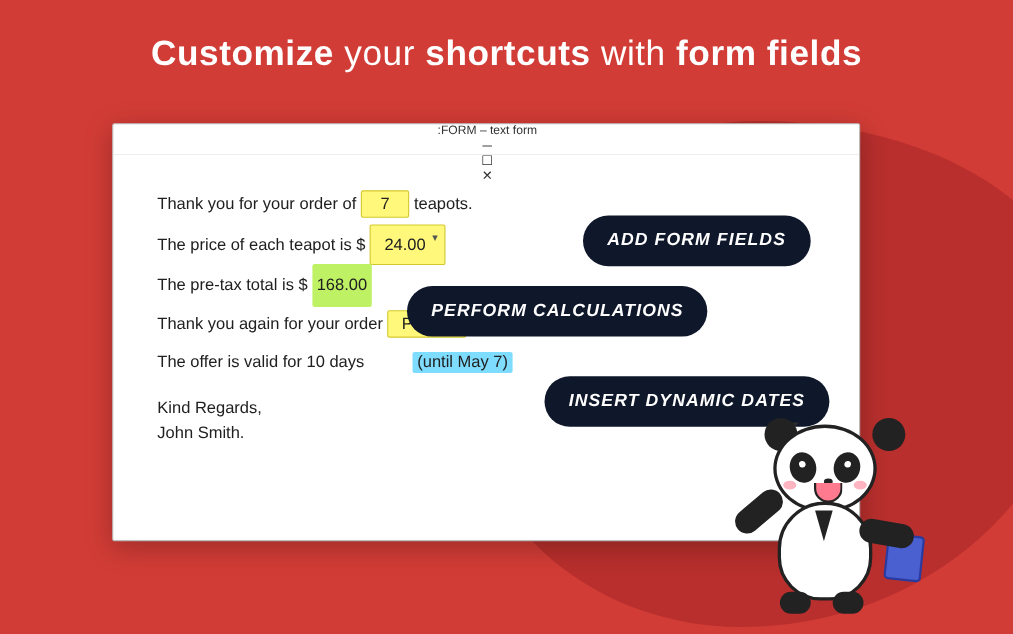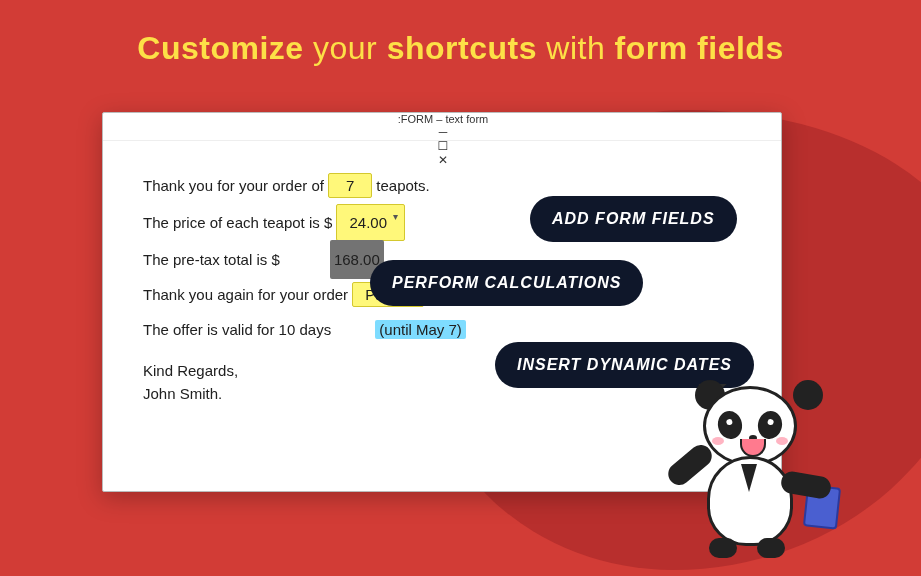--- a/index.html
+++ b/index.html
@@ -16,21 +16,21 @@
     width: 560px;
     height: 460px;
     right: -60px;
     top: 110px;
     background: #b82f2d;
     border-radius: 48% 52% 55% 45% / 50% 40% 60% 50%;
     z-index: 0;
   }
   .headline {
     text-align: center;
-    color: #fde047;
+    color: #ffffff;
     font-size: 32px;
     font-weight: 400;
     padding-top: 30px;
     letter-spacing: 0.5px;
     position: relative;
     z-index: 2;
   }
   .headline strong { font-weight: 800; }
   .window {
     position: absolute;
@@ -104,24 +104,23 @@
     border: 1px solid #d4c82e;
     padding: 1px 6px 1px 12px;
     border-radius: 2px;
     gap: 6px;
   }
   .dropdown .chev {
     font-size: 10px;
     color: #555;
   }
   .calc {
-    background: #737373;
+    background: #bef264;
     padding: 11px 4px;
     border-radius: 2px;
-    margin-left: 46px;
   }
   .dyn {
     background: #7edcff;
     padding: 1px 4px;
     border-radius: 2px;
     margin-left: 40px;
   }
   .sign { line-height: 1.5; margin-top: 14px; }
   
   .bubble {

